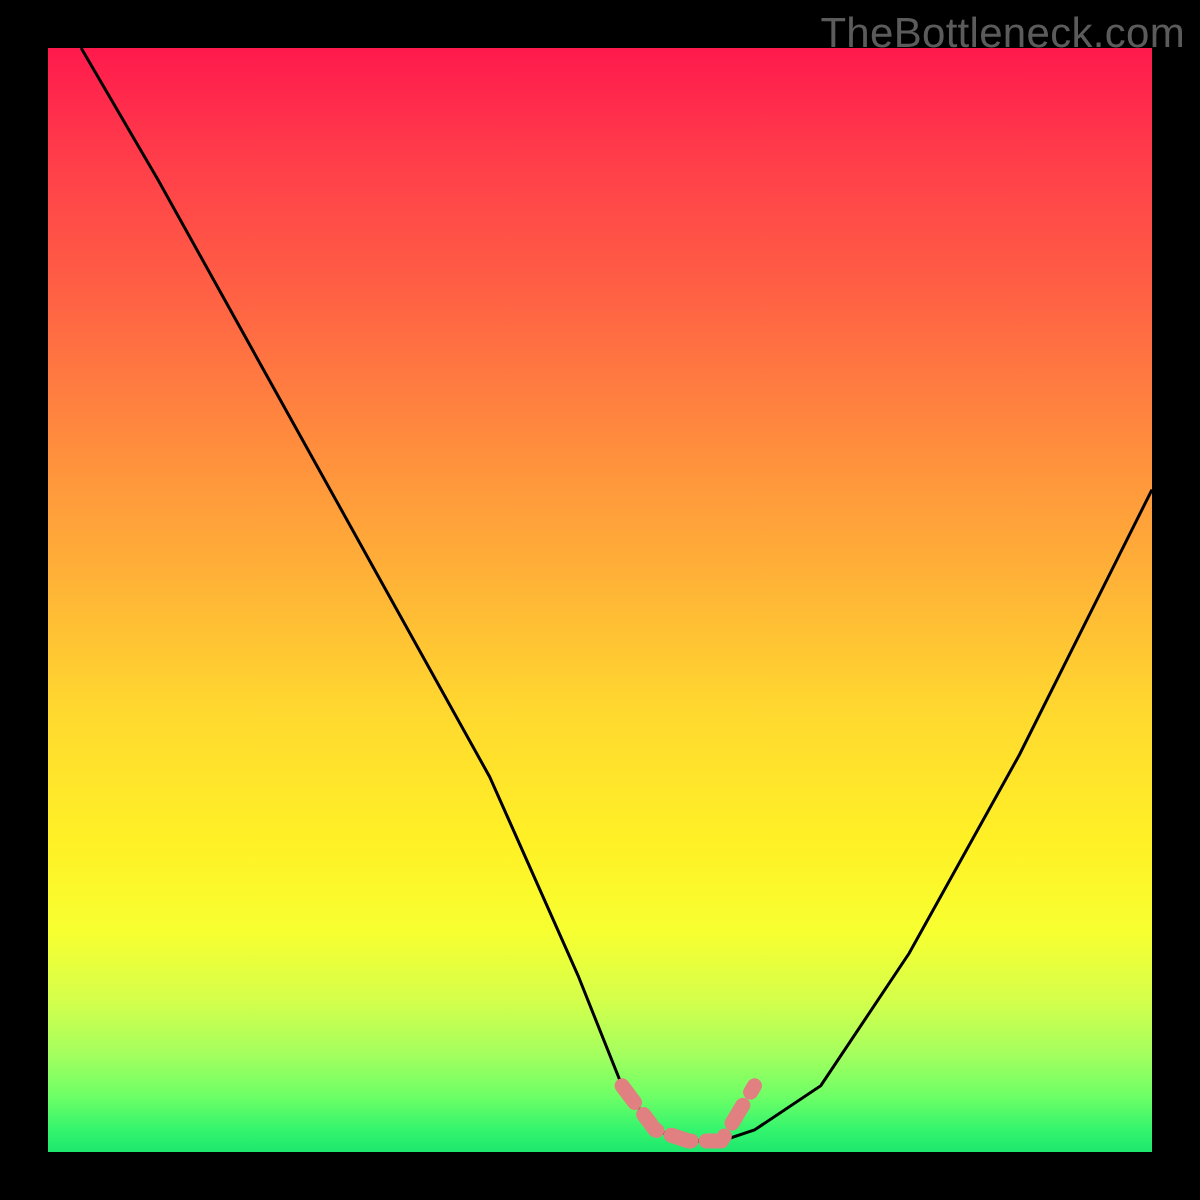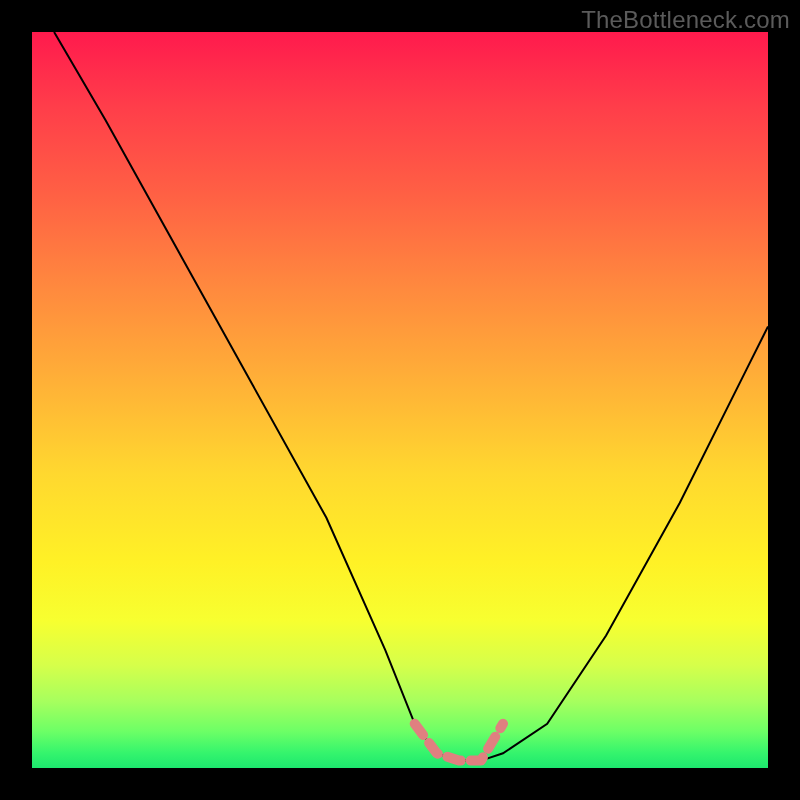--- a/index.html
+++ b/index.html
@@ -45,21 +45,21 @@
     left: 0;
     top: 0;
     width: 736px;
     height: 736px;
   }
   .watermark {
     position: absolute;
     top: 6px;
     right: 10px;
     color: #5b5b5b;
-    font-size: 24px;
+    font-size: 28px;
     font-weight: 500;
     letter-spacing: 0.2px;
     user-select: none;
   }
 </style>
 </head>
 <body>
 
 <div class="frame">
 

